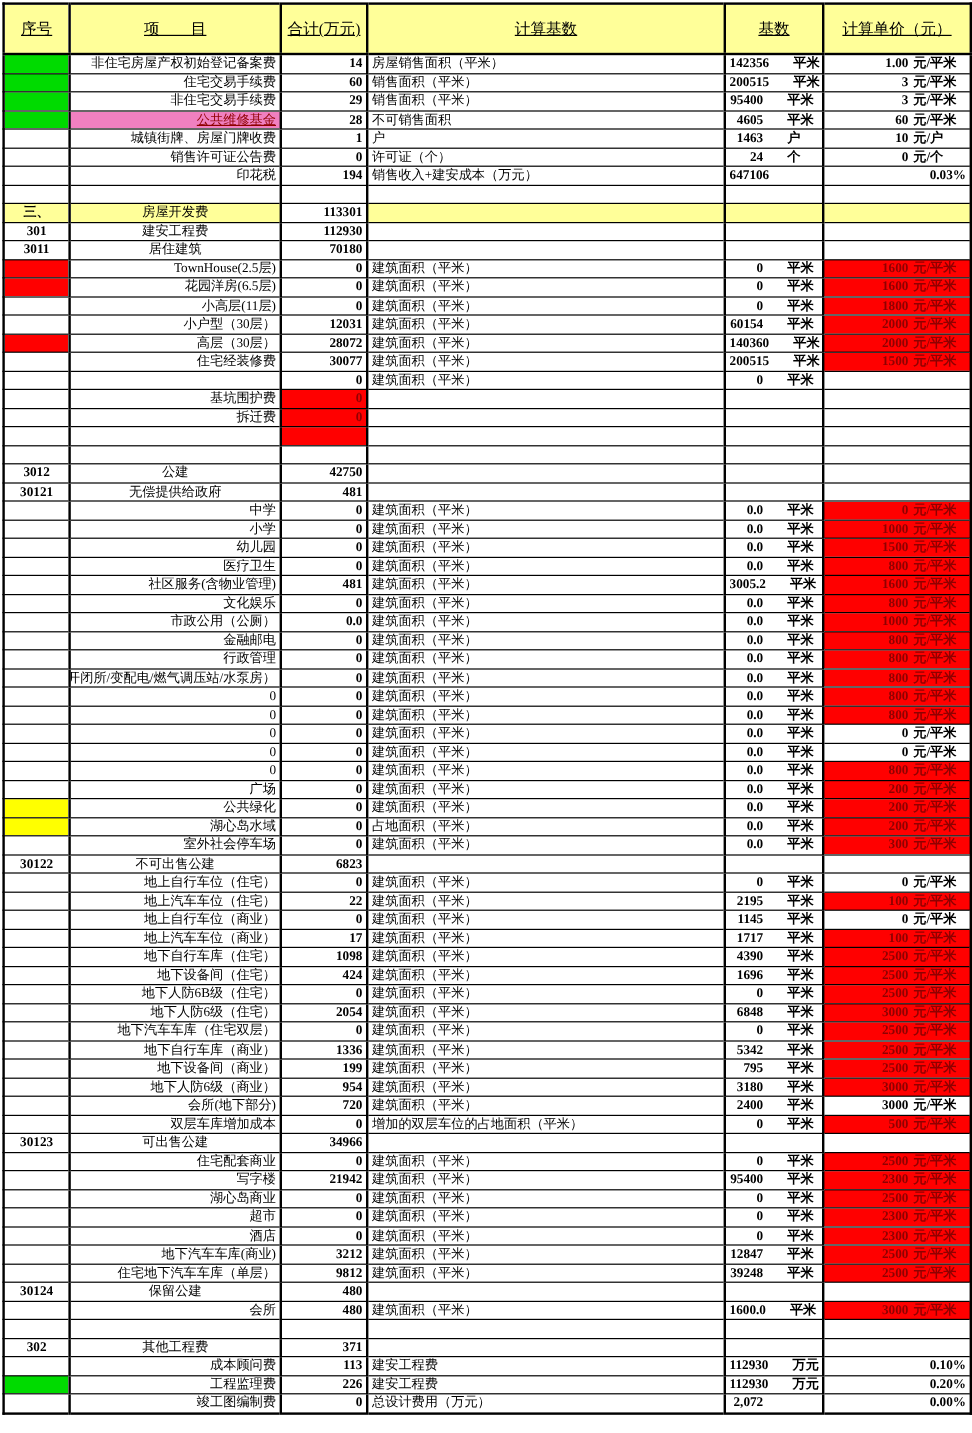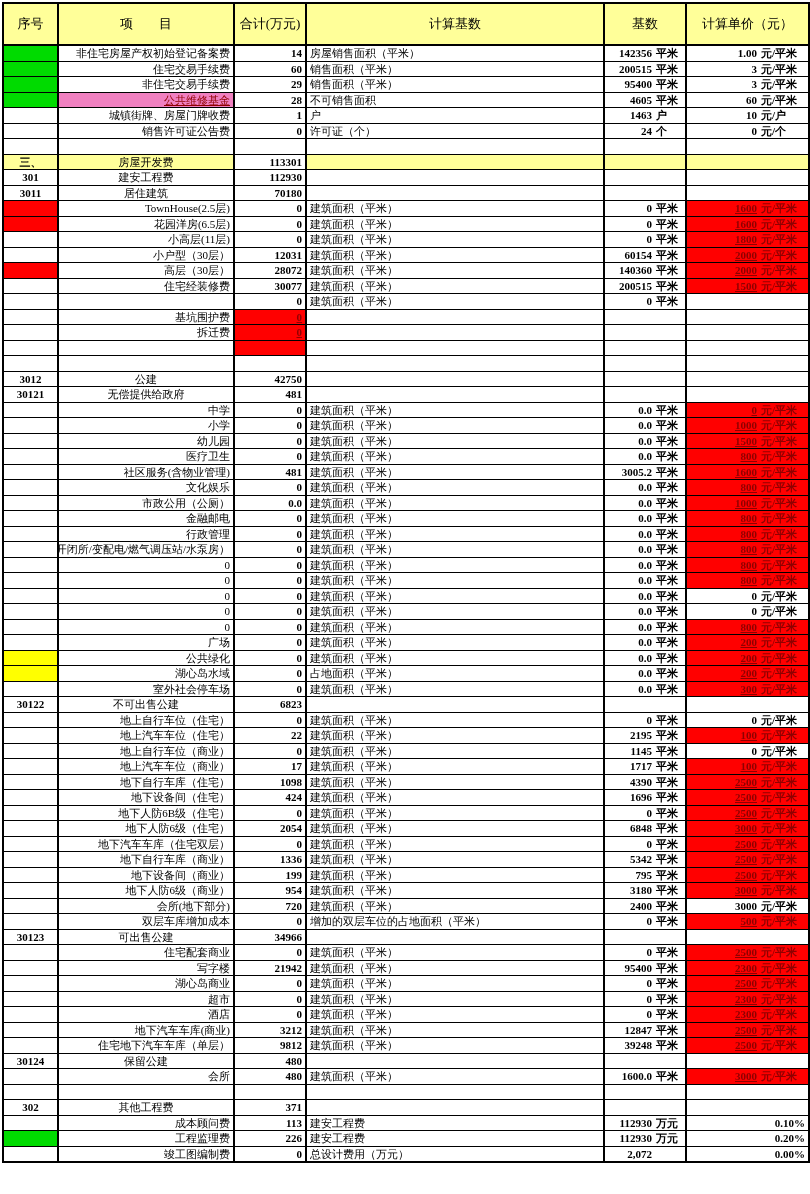--- a/index.html
+++ b/index.html
@@ -10,37 +10,37 @@
   .sheet{padding:2px 0 0 2px;}
   table{
     border-collapse:collapse;table-layout:fixed;width:806px;
     font-family:"Liberation Serif","DejaVu Serif",serif;color:#000;
     border:2px solid #000;
   }
   th,td{border:1px solid #000;overflow:hidden;white-space:nowrap;padding:0 3px;}
   th:not(:first-child),td:not(:first-child){border-left-width:2px;}
   thead th{
     background:var(--header-bg);font-weight:normal;font-size:13px;height:40px;
-    border-bottom-width:2px;text-align:center;
+    border-bottom-width:2px;text-align:center;text-decoration:underline;
   }
   tbody td{height:14.5px;line-height:14.5px;font-size:11px;}
   .c0{text-align:center;font-weight:bold;font-size:11px;}
   .c1{text-align:right;}
   .c1.left{text-align:center;}
   .c1.center{text-align:center;}
   .c2{text-align:right;font-weight:bold;}
   .c3{text-align:left;}
   .c4,.c5{text-align:right;font-weight:bold;}
   .bg-g{background:var(--green);}
-  .bg-r{background:var(--red);text-decoration:underline;}
+  .bg-r{background:var(--red);}
   .bg-y{background:var(--yellow);}
   .bg-hy{background:var(--row-yellow);}
   .bg-p{background:var(--pink);color:var(--red-text);text-decoration:underline;}
   .red-text{color:var(--red-text);}
-  .bu{display:inline-block;width:26px;margin-left:4px;text-align:left;}
+  .bu{display:inline-block;width:26px;margin-left:20px;text-align:left;}
   .pu{display:inline-block;width:44px;margin-left:4px;text-align:left;}
   .rel{position:relative;}
   .ov{position:absolute;right:3px;top:0;white-space:nowrap;}
 </style>
 </head>
 <body>
 
 <div class="sheet">
   <table>
     <colgroup>
@@ -105,20 +105,28 @@
         <tr>
           <td class="c0"></td>
           <td class="c1">销售许可证公告费</td>
           <td class="c2">0</td>
           <td class="c3">许可证（个）</td>
           <td class="c4"><span>24</span><span class="bu">个</span></td>
           <td class="c5"><span>0</span><span class="pu">元/个</span></td>
         </tr>
         <tr>
           <td class="c0"></td>
+          <td class="c1">印花税</td>
+          <td class="c2">194</td>
+          <td class="c3">销售收入+建安成本（万元）</td>
+          <td class="c4"><span>647106</span><span class="bu"></span></td>
+          <td class="c5">0.03%</td>
+        </tr>
+        <tr>
+          <td class="c0"></td>
           <td class="c1"></td>
           <td class="c2"></td>
           <td class="c3"></td>
           <td class="c4"></td>
           <td class="c5"></td>
         </tr>
         <tr>
           <td class="c0 bg-hy">三、</td>
           <td class="c1 left bg-hy">房屋开发费</td>
           <td class="c2">113301</td>

